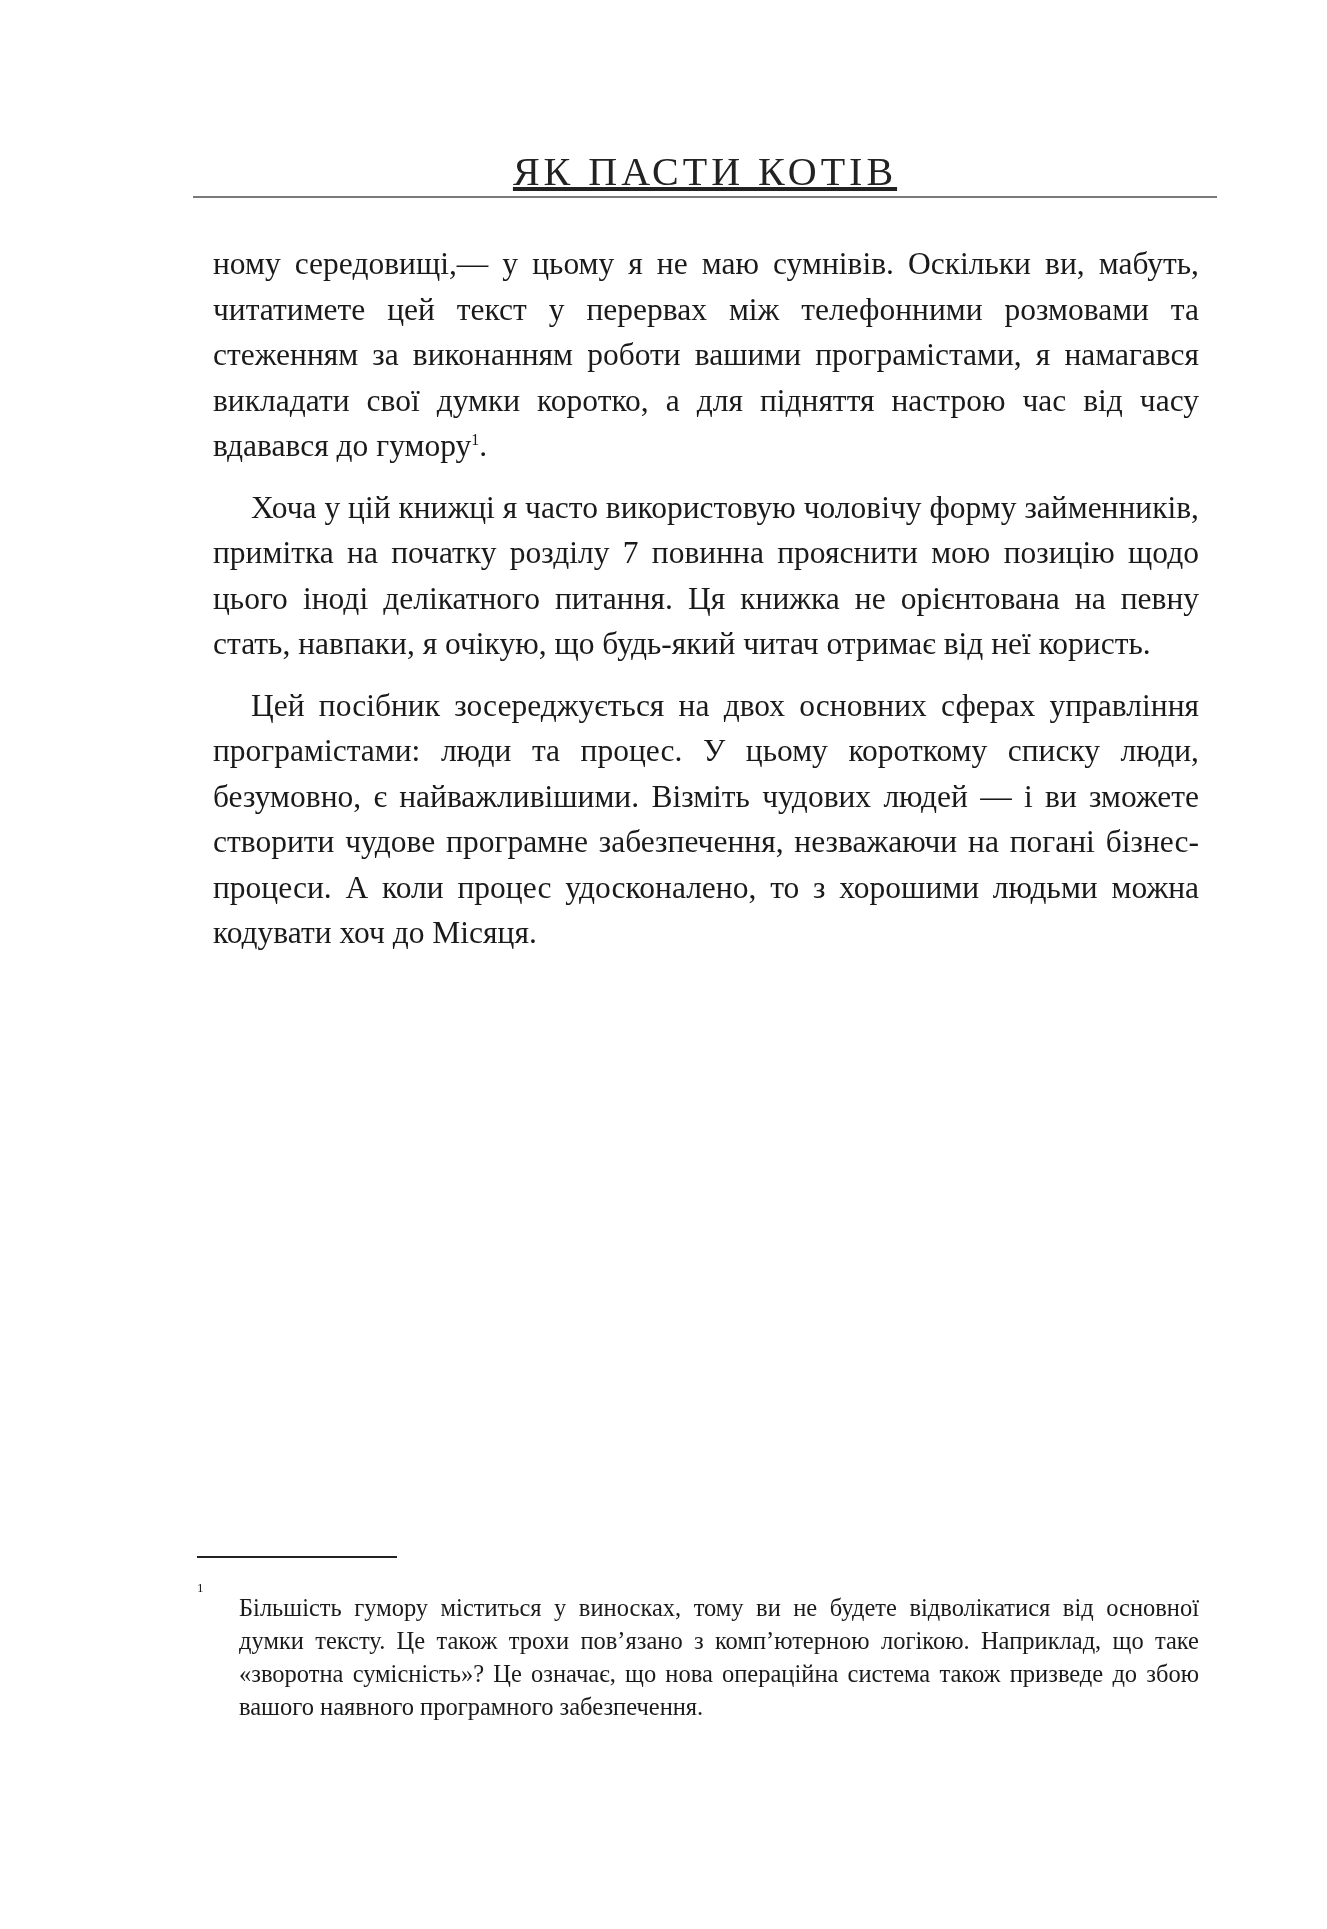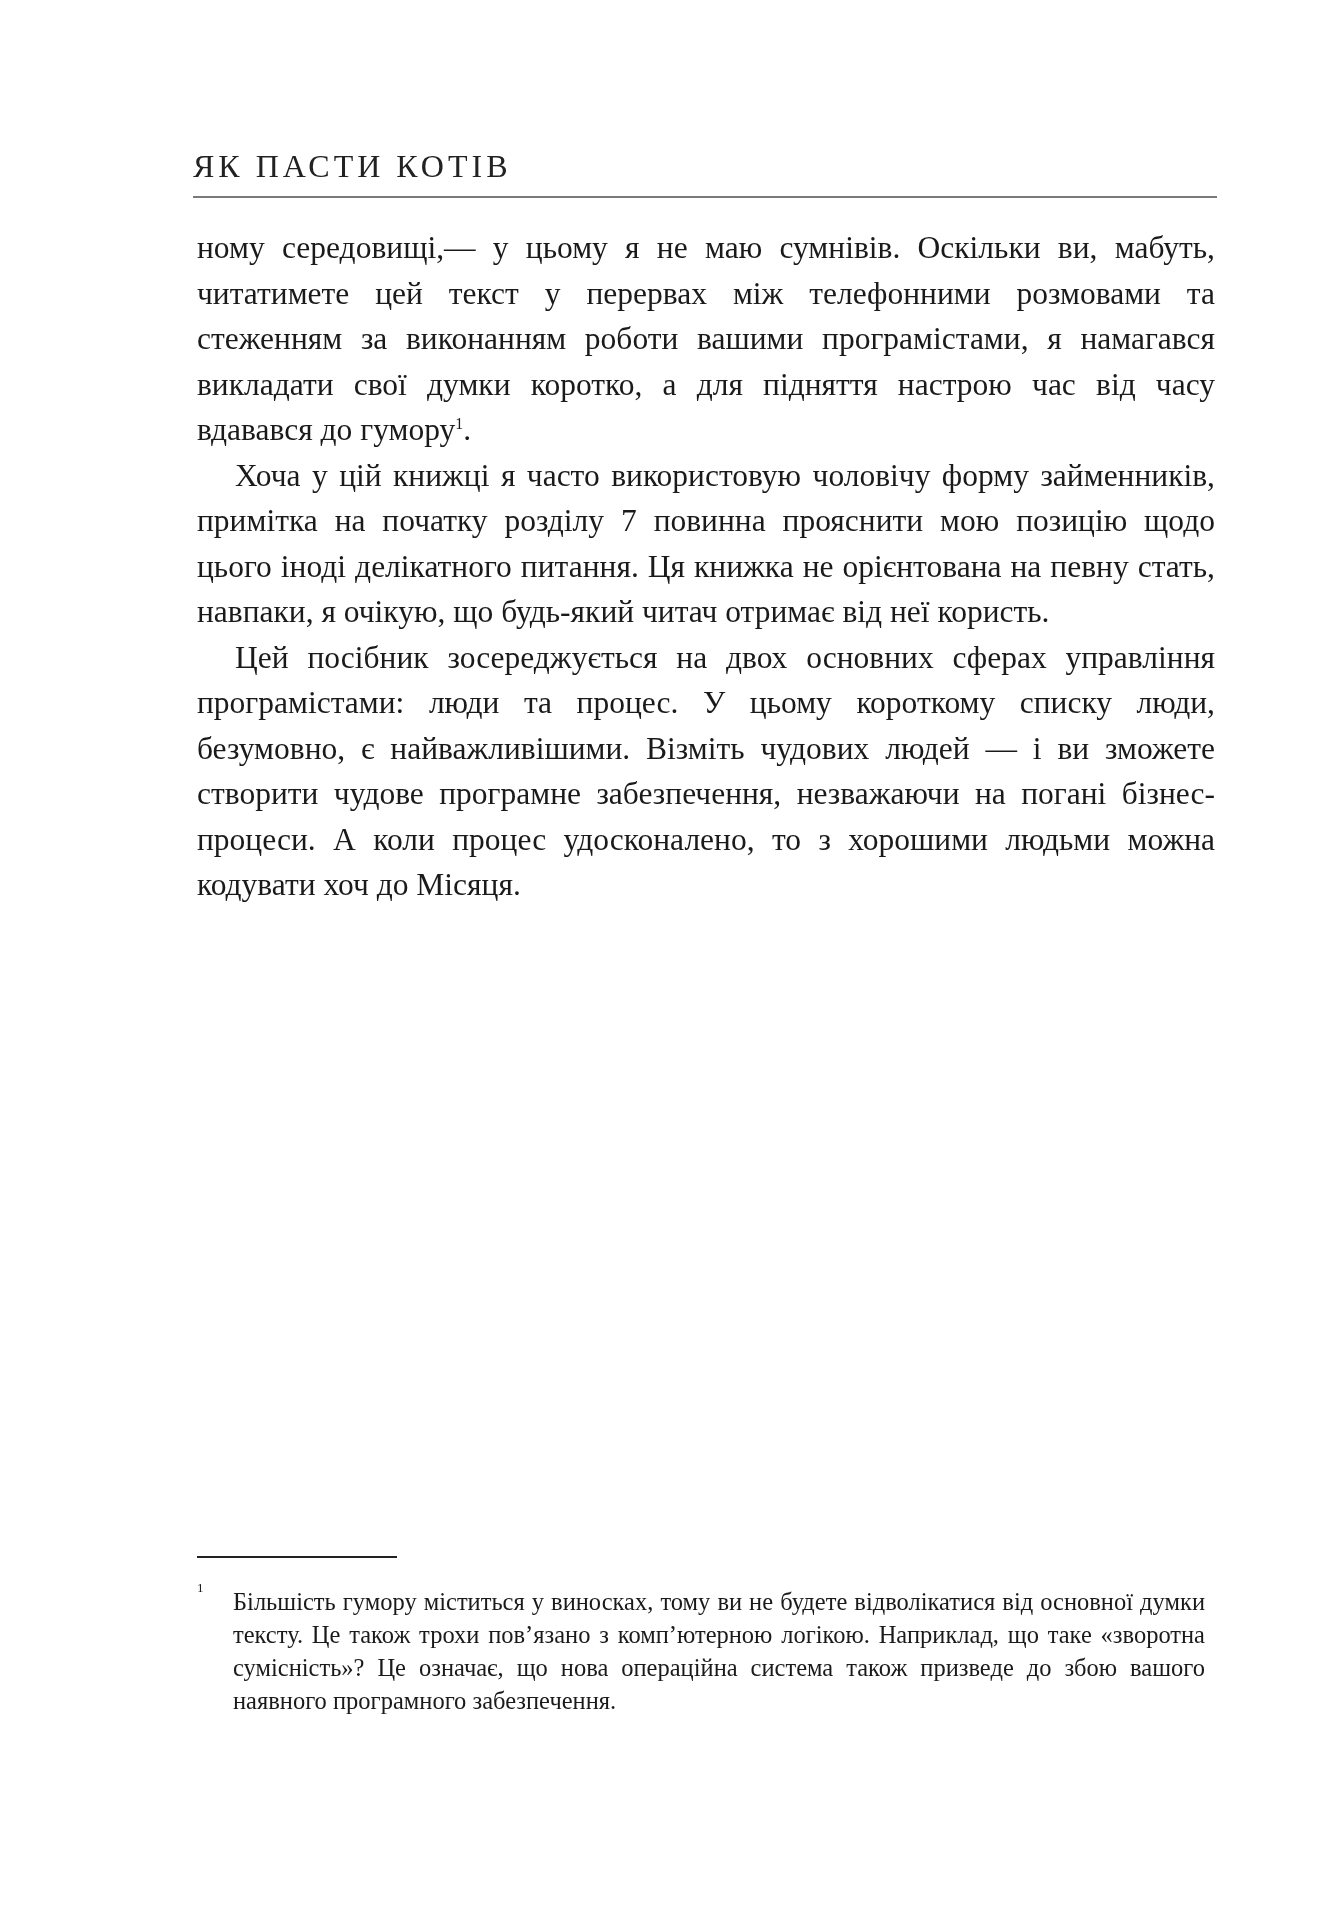--- a/index.html
+++ b/index.html
@@ -1,33 +1,33 @@
 <!DOCTYPE html>
 <html><head>
 <meta charset="utf-8">
 <style>
   html, body { margin: 0; padding: 0; background: #ffffff; }
   body { width: 1327px; height: 1929px; position: relative; overflow: hidden;
          font-family: "Liberation Serif", "DejaVu Serif", serif; color: #1a1a1a; }
   .running-head { position: absolute; left: 193px; width: 1024px; top: 148px;
-         font-size: 32px; letter-spacing: 4px; color: #222; }
+         text-align: center; font-size: 40px; letter-spacing: 4px; color: #222; text-decoration: underline; }
   .head-rule { position: absolute; left: 193px; width: 1024px; top: 196px;
          height: 2px; background: #7a7a7a; }
   .body-text { position: absolute; left: 197px; width: 1018px; top: 225px;
          font-size: 31.5px; line-height: 45.5px; text-align: justify; }
-  .body-text p { margin: 0; }
+  .body-text p { margin: 16px; }
   .body-text p.indent { text-indent: 38px; }
   sup { font-size: 0.5em; line-height: 0; vertical-align: super; }
   .fn-rule { position: absolute; left: 197px; top: 1556px; width: 200px;
          height: 2px; background: #222; }
   .footnote { position: absolute; left: 197px; width: 1018px; top: 1575px;
          font-size: 24.5px; line-height: 33px; text-align: justify;
          padding-left: 26px; box-sizing: border-box; }
   .fn-mark { position: absolute; left: 0; top: -4px; font-size: 13px; }
-  .fn-body { margin: 10px; }
+  .fn-body { margin: 16px; }
 </style>
 </head>
 <body>
 
 <div class="running-head">ЯК ПАСТИ КОТІВ</div>
 <div class="head-rule"></div>
 
 <div class="body-text">
   <p><span>ному середовищі,— у цьому я не маю сумнівів. Оскільки ви, мабуть, читатимете цей текст у перервах між телефонними розмовами та стеженням за виконанням роботи вашими програмістами, я намагався викладати свої думки коротко, а для підняття настрою час від часу вдавався до гумору</span><sup>1</sup><span>.</span></p>
   <p class="indent">Хоча у цій книжці я часто використовую чоловічу форму займенників, примітка на початку розділу 7 повинна прояснити мою позицію щодо цього іноді делікатного питання. Ця книжка не орієнтована на певну стать, навпаки, я очікую, що будь-який читач отримає від неї користь.</p>

